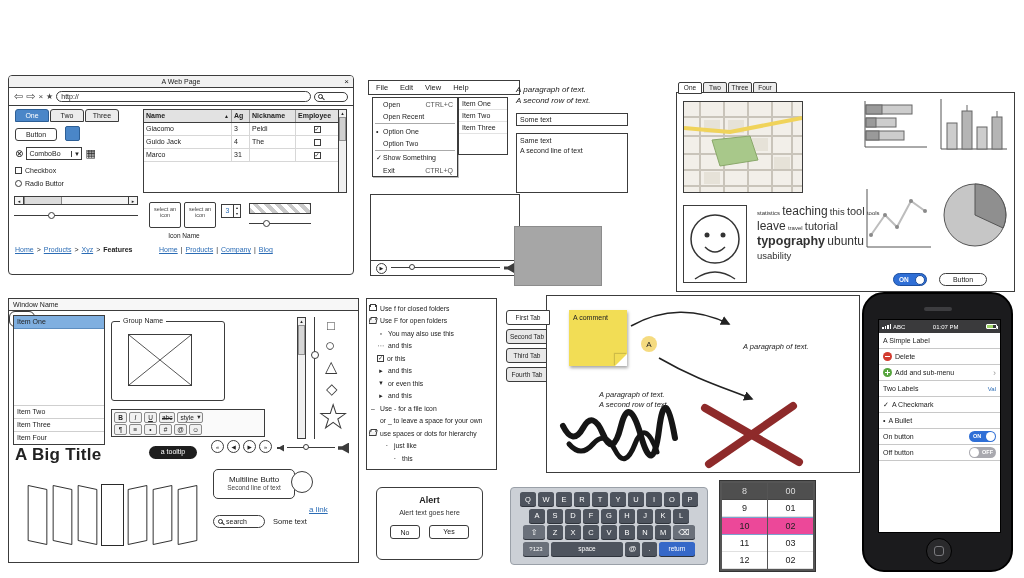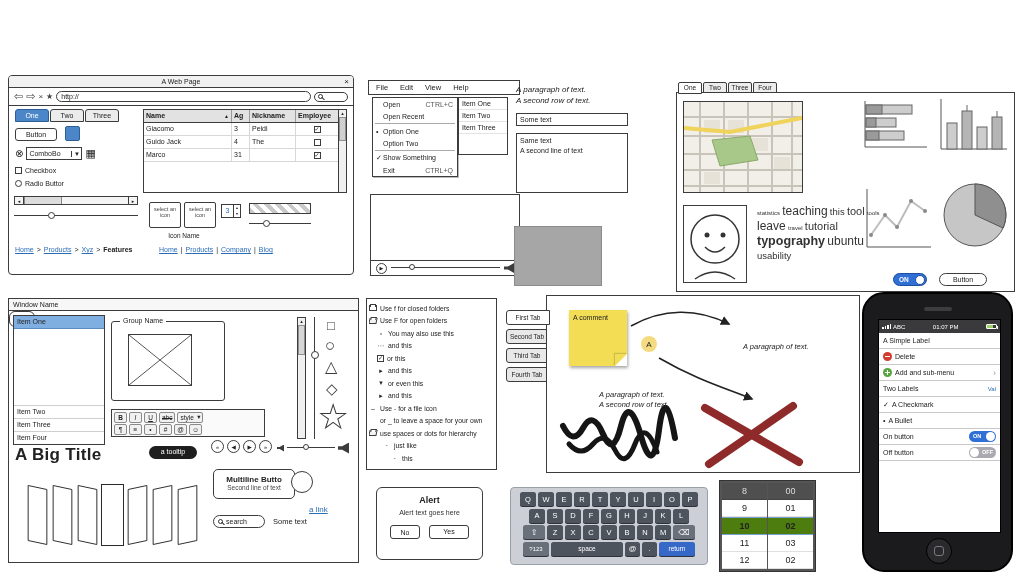--- a/index.html
+++ b/index.html
@@ -116,21 +116,21 @@
   .tb-row{display:flex;gap:2px;align-items:center}
   .tb{min-width:13px;height:11px;border:1px solid #8a8a8a;background:#f1f1f1;font-size:6.5px;display:flex;align-items:center;justify-content:center;border-radius:2px;padding:0 2px}
   .big-title{left:6px;top:146px;font-size:17px;font-weight:bold;letter-spacing:.3px}
   .tooltip{left:140px;top:147px;width:48px;height:13px;background:#1e1e1e;color:#fff;border-radius:7px;font-size:7px;text-align:center;line-height:12px}
   .tooltip::after{content:"";position:absolute;left:8px;bottom:-4px;border:4px solid transparent;border-top-color:#1e1e1e;border-left-width:2px;border-right-width:2px}
   .media{left:202px;top:141px;display:flex;gap:3px;align-items:center}
   .m-circ{width:13px;height:13px;font-size:5.5px}
   .volume{left:268px;top:144px;width:72px;height:10px;display:flex;align-items:center;gap:3px}
   .vol-track{position:relative;flex:1;height:8px}
   .multiline{left:204px;top:170px;width:82px;height:30px;border:1px solid #3c3c3c;border-radius:5px;text-align:center;background:#fff}
-  .ml1{font-size:8px;font-weight:bold;margin-top:5px}
+  .ml1{font-size:8px;font-weight:normal;margin-top:5px}
   .ml2{font-size:6.5px;color:#444}
   .ml-circ{left:282px;top:172px;width:22px;height:22px;z-index:2}
   .a-link{left:300px;top:206px;font-size:8px;color:#2b6cb5;text-decoration:underline}
   .w-search{left:204px;top:216px;width:52px;height:13px;border:1px solid #3c3c3c;border-radius:7px;display:flex;align-items:center;gap:3px;padding-left:4px;font-size:7px;background:#fff}
   .w-sometext{left:264px;top:218px;font-size:7.5px}
   .coverflow{left:4px;top:176px;width:198px;height:80px;display:flex;align-items:center;justify-content:center;gap:2px}
   .cf{width:23px;height:56px;border:1.5px solid #2a2a2a;background:#fff}
   .cf.l{transform:skewY(12deg) scaleX(.85)}
   .cf.r{transform:skewY(-12deg) scaleX(.85)}
   .vscroll{left:288px;top:18px;width:9px;height:122px;border:1px solid #3c3c3c;background:#f0f0f0;display:flex;flex-direction:column;align-items:center;font-size:5px}
@@ -176,21 +176,21 @@
   .key.sym{flex:0 0 26px;font-size:6px;background:#6a707a}
   .key.space{flex:0 0 72px;font-size:6.5px}
   .key.small{flex:0 0 15px}
   .key.ret{flex:0 0 36px;background:#3668c8;font-size:6.5px}
 
   
   .picker{left:719px;top:480px;width:97px;height:92px;background:#555;border:1px solid #333;padding:2px;display:flex;gap:1px}
   .p-col{display:flex;flex-direction:column;flex:1}
   .p-cell{height:17.2px;display:flex;align-items:center;justify-content:center;font-size:9px;background:#fff;border-bottom:1px solid #e0e0e0}
   .p-cell.dark{background:#4f4f4f;color:#ddd;border-bottom-color:#444}
-  .p-cell.sel{background:#4d7c0f;border-top:1px solid #7aa2cf;border-bottom:1px solid #7aa2cf;font-weight:bold}
+  .p-cell.sel{background:#ec4899;border-top:1px solid #7aa2cf;border-bottom:1px solid #7aa2cf;font-weight:normal}
 
   
   .phone{left:862px;top:292px;width:151px;height:280px;background:#1b1b1d;border:2px solid #000;border-radius:22px}
   .ph-speaker{left:60px;top:13px;width:28px;height:4px;background:#3d3d40;border-radius:2px}
   .ph-screen{left:14px;top:25px;width:123px;height:214px;background:#fff;border:1px solid #000;overflow:hidden}
   .ph-status{height:13px;background:#3a3a3c;color:#fff;display:flex;align-items:center;font-size:6px;padding:0 3px;gap:2px}
   .sigbars{display:flex;align-items:flex-end;gap:1px}
   .sigbars i{display:block;width:1.5px;background:#fff}
   .ph-time{flex:1;text-align:center}
   .battery{width:11px;height:5px;border:1px solid #fff;border-radius:1px;position:relative;background:linear-gradient(to right,#9fd468 70%,transparent 70%)}

